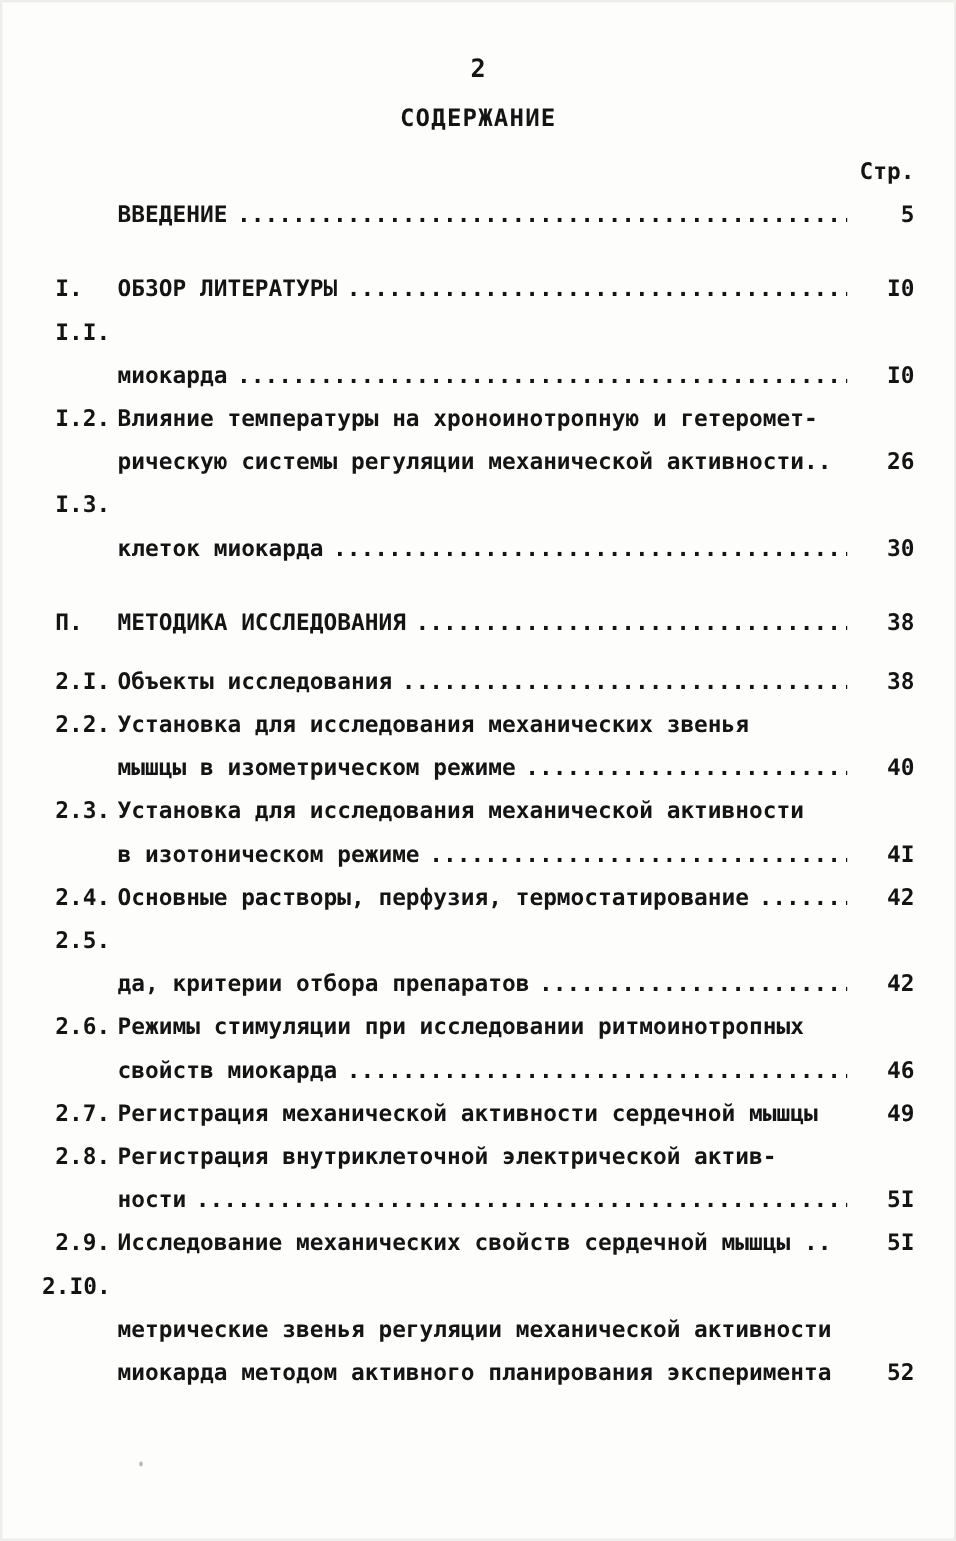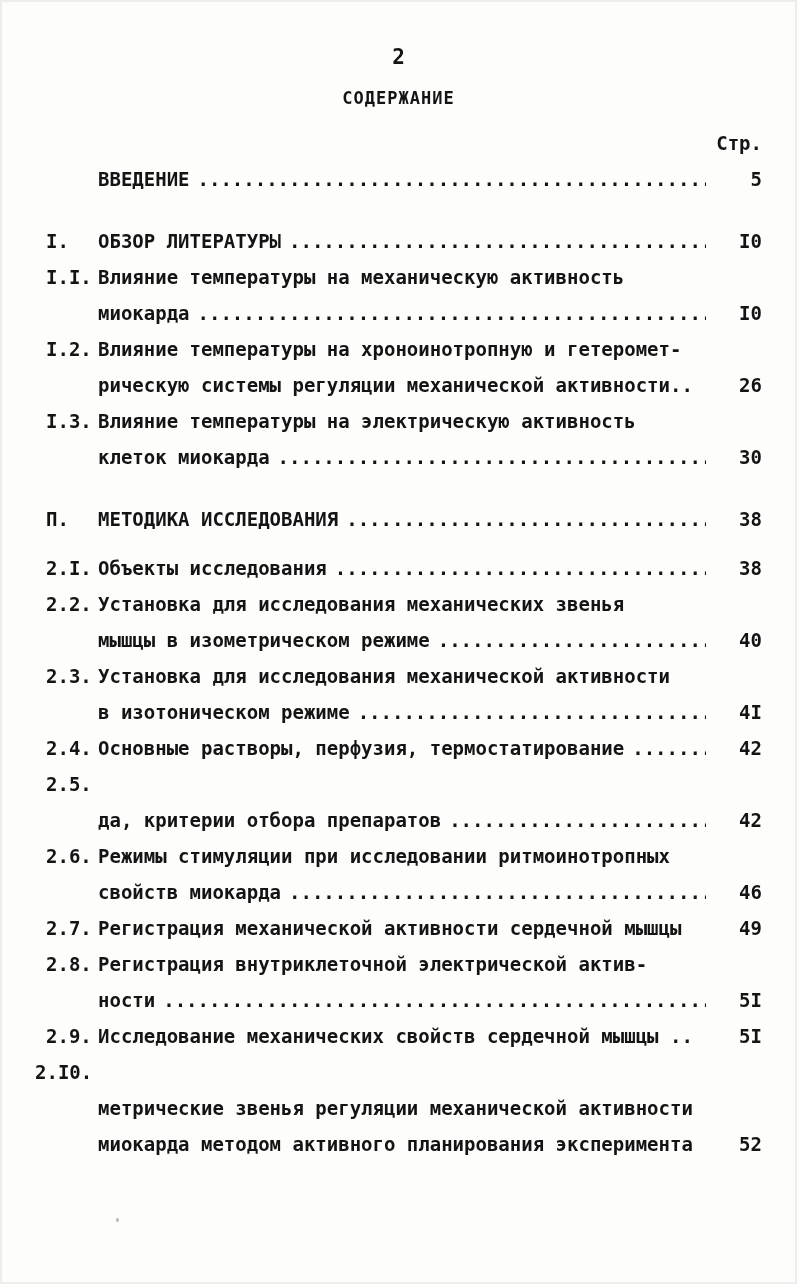--- a/index.html
+++ b/index.html
@@ -21,21 +21,21 @@
   .inner {
     box-sizing: border-box;
     padding: 37px 33px 0 33px;
     font-size: 19px;
     font-weight: 700;
     line-height: 36px;
   }
   .line { display: flex; align-items: baseline; height: 36px; line-height: 36px; }
   .center { justify-content: center; text-align: center; }
   .pageno-top { font-size: 21px; }
-  .doc-title { font-size: 17px; margin-top: 5px; letter-spacing: 1px; }
+  .doc-title { font-size: 20px; margin-top: 5px; letter-spacing: 1px; }
   .str-row { margin-top: 9px; }
   .spacer-flex { flex: 1 1 auto; }
   .num {
     flex: 0 0 63px; width: 63px; box-sizing: border-box;
     padding-left: 11px; white-space: pre;
   }
   .num.long { padding-left: 0; }
   .text { flex: 0 0 auto; white-space: pre; }
   .leader {
     flex: 1 1 auto; min-width: 0;
@@ -84,21 +84,20 @@
           <div class="line">
             <span class="num">I.</span>
             <span class="text">ОБЗОР ЛИТЕРАТУРЫ</span>
             <span class="leader">......................................................................</span>
             <span class="page-col">I0</span>
           </div>
         </div>
         <div class="entry">
           <div class="line">
             <span class="num">I.I.</span>
-            <span class="text">Влияние температуры на механическую активность</span>
           </div>
           <div class="line">
             <span class="num"></span>
             <span class="text">миокарда</span>
             <span class="leader">......................................................................</span>
             <span class="page-col">I0</span>
           </div>
         </div>
         <div class="entry">
           <div class="line">
@@ -108,21 +107,20 @@
           <div class="line">
             <span class="num"></span>
             <span class="text">рическую системы регуляции механической активности..</span>
             <span class="leader"></span>
             <span class="page-col">26</span>
           </div>
         </div>
         <div class="entry">
           <div class="line">
             <span class="num">I.3.</span>
-            <span class="text">Влияние температуры на электрическую активность</span>
           </div>
           <div class="line">
             <span class="num"></span>
             <span class="text">клеток миокарда</span>
             <span class="leader">......................................................................</span>
             <span class="page-col">30</span>
           </div>
         </div>
         <div class="entry sp-lg">
           <div class="line">

